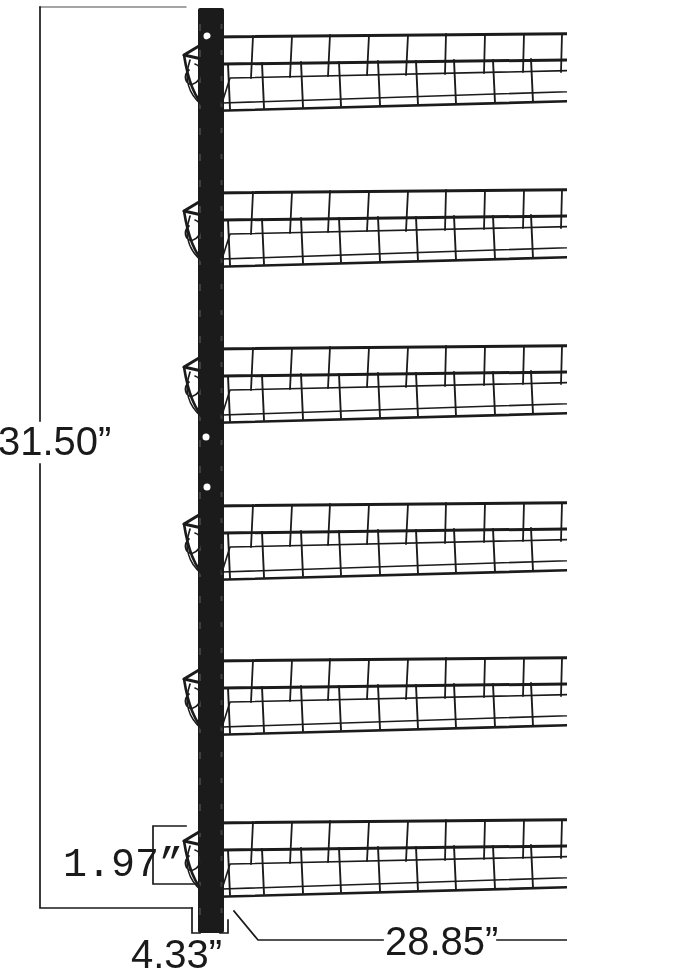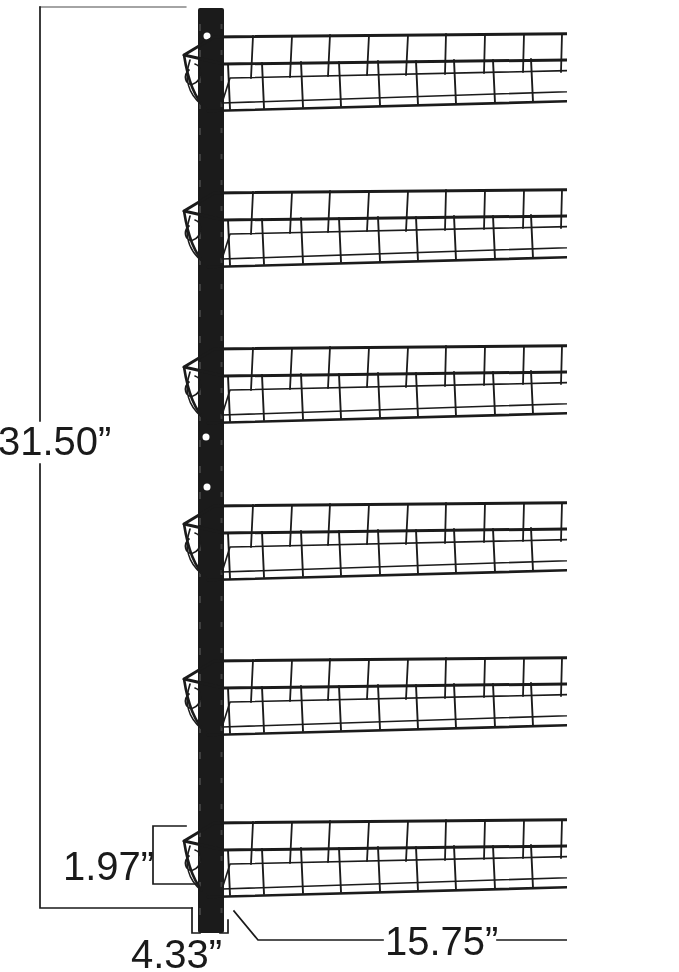--- a/index.html
+++ b/index.html
@@ -95,16 +95,16 @@
       <path d="M40,7 L40,421 M40,464 L40,908 M40,908 L192,908"></path>
       <path d="M192,908 L192,933 L200,933"></path>
       <path d="M228,920 L228,933 L220,933"></path>
       <path d="M186,826 L153,826 L153,884 L196,884"></path>
       <path d="M234,911 L258,940 L383,940"></path>
       <path d="M497,940 L668,940 L657,906"></path>
     </g>
   </svg>
 
   <div class="label" style="left:-2px;top:421px;">31.50”</div>
-  <div class="label" style="left:63px;top:846px;">1.97”</div>
+  <div class="label" style="left:63px;top:846px;font-family:Liberation Mono, monospace;">1.97”</div>
   <div class="label" style="left:131px;top:934px;">4.33”</div>
-  <div class="label" style="left:385px;top:921px;">15.75”</div>
+  <div class="label" style="left:385px;top:921px;">28.85”</div>
 </div>
 
 </body></html>

